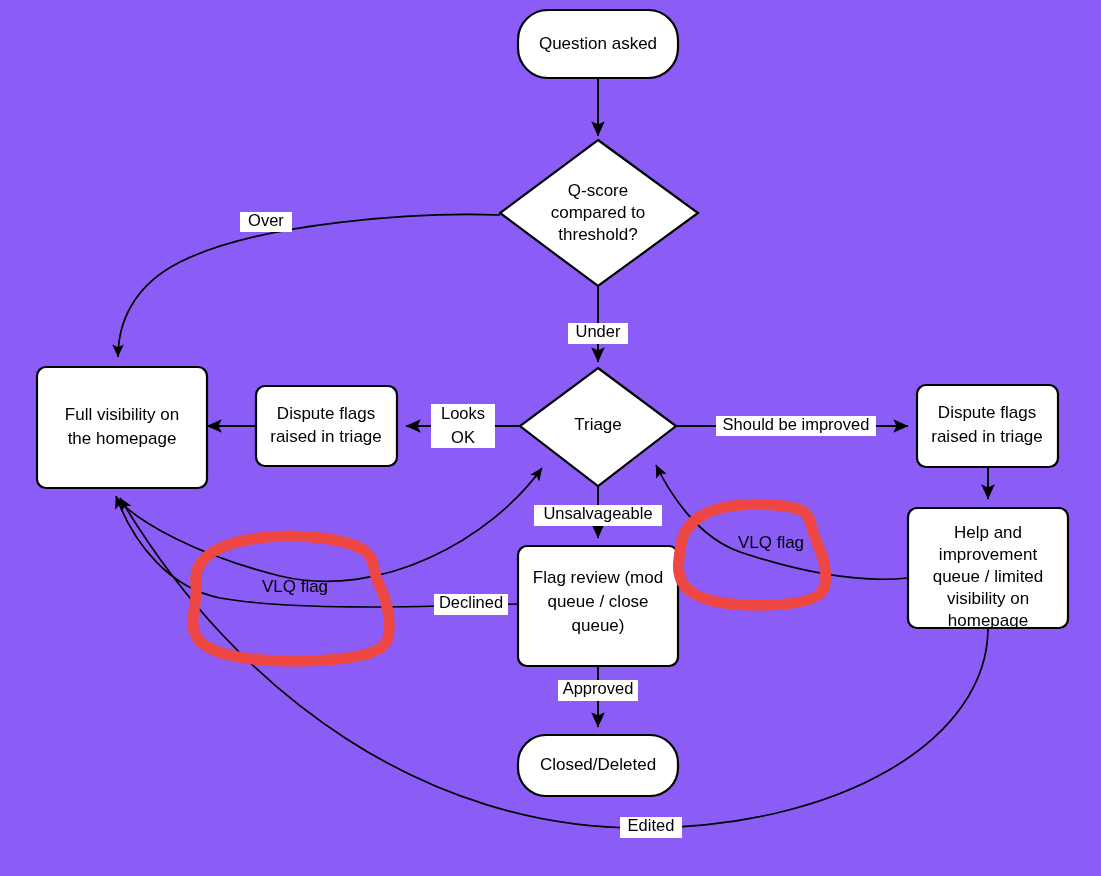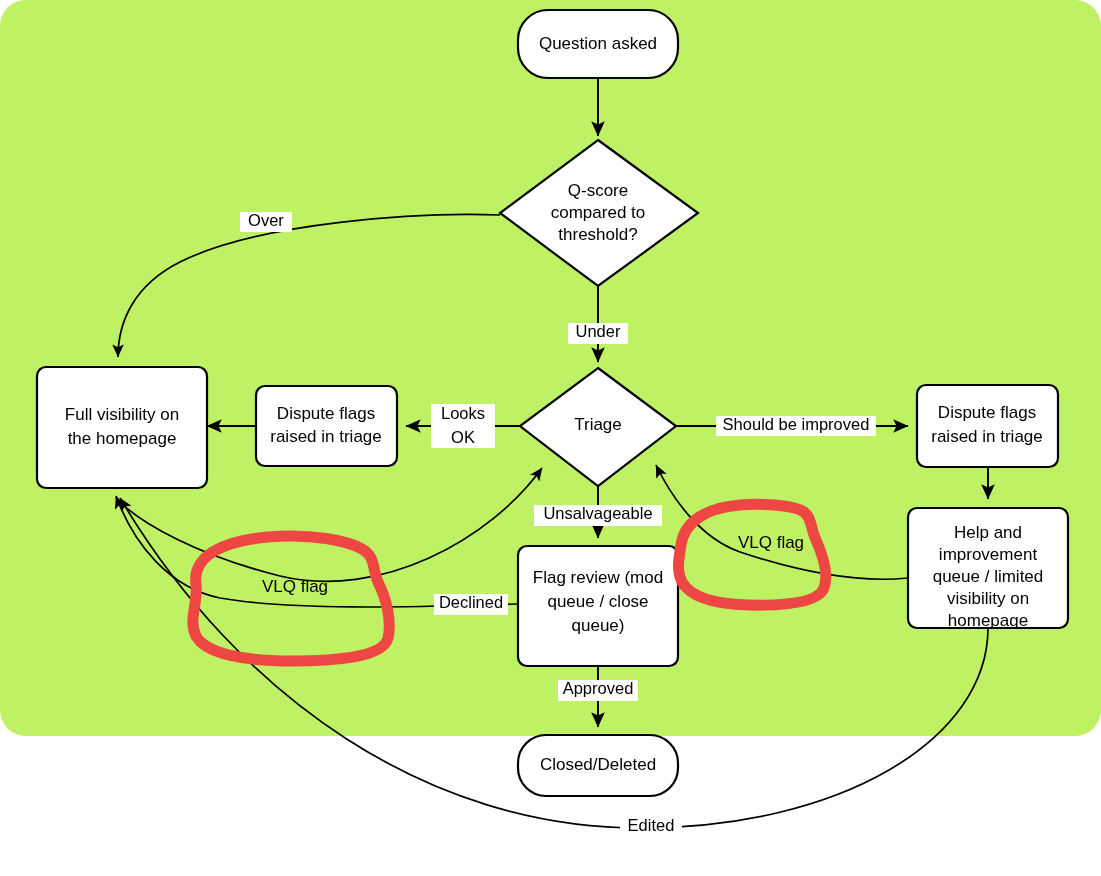--- a/index.html
+++ b/index.html
@@ -9,23 +9,22 @@
   }
   body {
     font-family: "Liberation Sans", sans-serif;
     width: 1101px;
     height: 876px;
     overflow: hidden;
   }
   #flowchart-canvas {
     position: relative;
     width: 1101px;
-    height: 736px;
-    background: #bef264;
-    border-radius: 26px;
+    height: 876px;
+    background: #8b5cf6;
   }
   svg#diagram-svg {
     position: absolute;
     top: 0;
     left: 0;
     width: 1101px;
     height: 876px;
   }
   .node-shape {
     fill: #ffffff;

